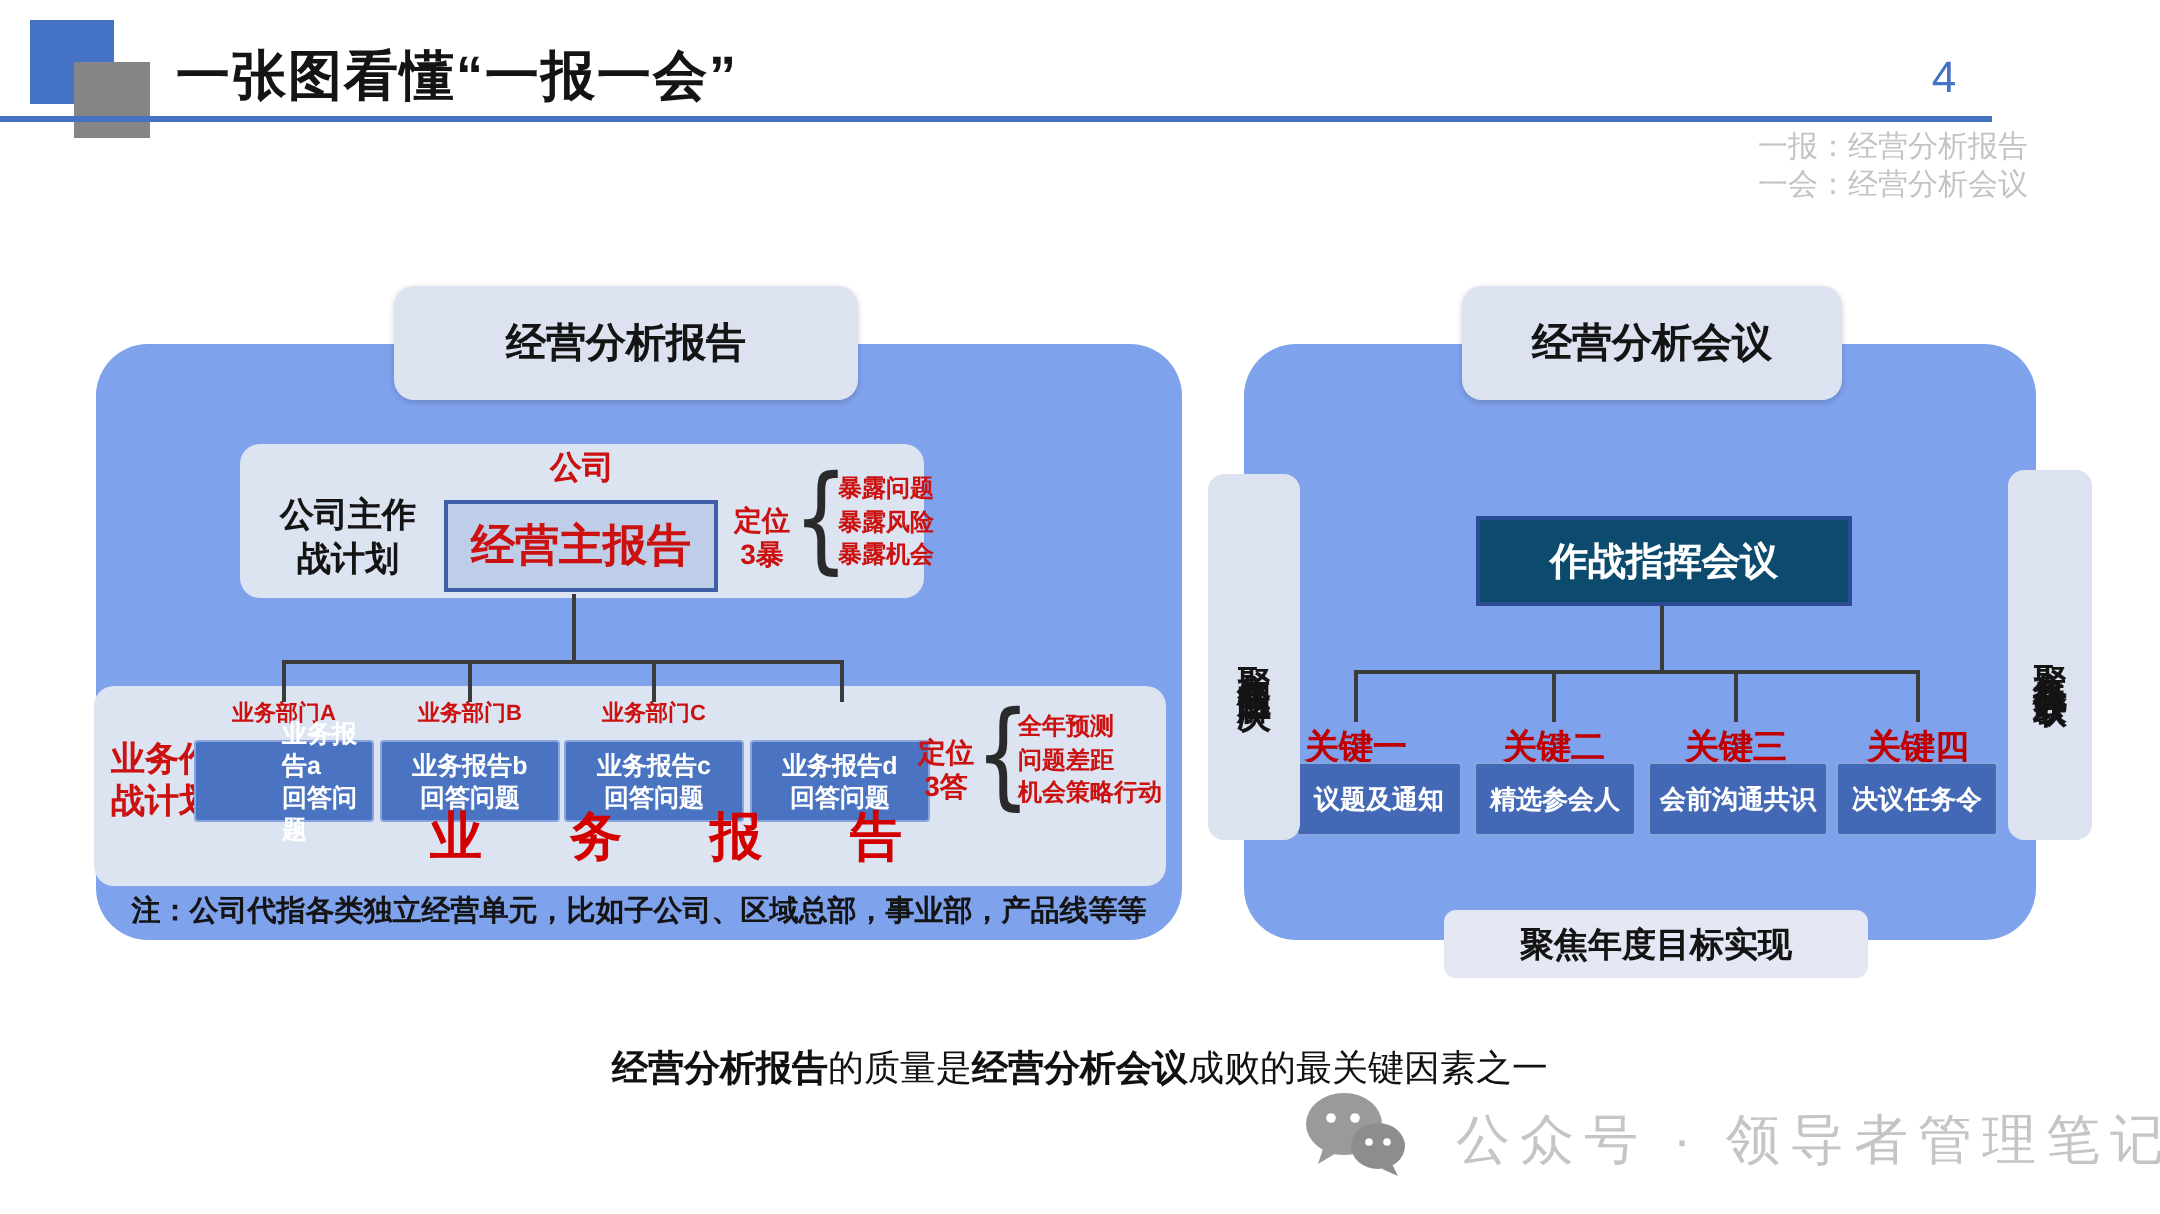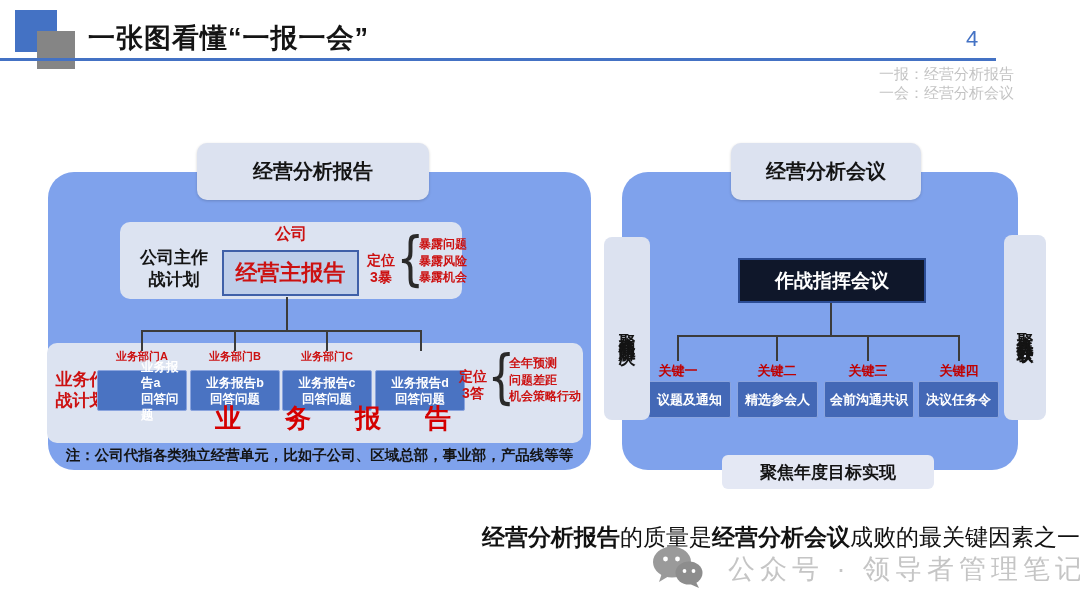--- a/index.html
+++ b/index.html
@@ -47,30 +47,30 @@
   .panel-note { position: absolute; left: 48px; top: 446px; width: 543px; text-align: center; font-size: 14.5px; font-weight: 600; color: #141414; z-index: 3; }
 
   
   .conn { position: absolute; background: #3b3b3b; z-index: 5; }
 
   
   .vbar { position: absolute; background: #DCE2F0; border-radius: 8px; display: flex; align-items: center; justify-content: center;
           writing-mode: vertical-rl; font-size: 17px; font-weight: 700; color: #141414; letter-spacing: 3px; z-index: 6; }
   .vbar-left  { left: 604px; top: 237px; width: 46px; height: 183px; }
   .vbar-right { left: 1004px; top: 235px; width: 42px; height: 185px; }
-  .command-box { position: absolute; left: 738px; top: 258px; width: 188px; height: 45px; background: #0f172a; border: 2px solid #2B4C94;
+  .command-box { position: absolute; left: 738px; top: 258px; width: 188px; height: 45px; background: #0c4a6e; border: 2px solid #2B4C94;
                  display: flex; align-items: center; justify-content: center; color: #fff; font-size: 19px; font-weight: 700; z-index: 4; }
-  .key-label { position: absolute; top: 362px; width: 84px; text-align: center; font-size: 13px; font-weight: 700; color: #C00000; z-index: 4; }
+  .key-label { position: absolute; top: 362px; width: 84px; text-align: center; font-size: 17px; font-weight: 700; color: #C00000; z-index: 4; }
   .key-box { position: absolute; top: 381px; height: 37px; background: #4368B6; border: 1px solid #8AA4DE; border-radius: 2px;
              display: flex; align-items: center; justify-content: center; color: #fff; font-size: 13px; font-weight: 700; z-index: 4; white-space: nowrap; }
   .goal-box { position: absolute; left: 722px; top: 455px; width: 212px; height: 34px; background: #E4E8F4; border-radius: 6px;
               display: flex; align-items: center; justify-content: center; font-size: 17px; font-weight: 700; color: #141414; z-index: 6; }
 
   
-  .statement { position: absolute; left: 0; top: 522px; width: 1080px; text-align: right; font-size: 23px; color: #111; font-weight: 500; }
+  .statement { position: absolute; left: 0; top: 522px; width: 1080px; text-align: center; font-size: 18px; color: #111; font-weight: 500; }
   .statement b { font-weight: 700; }
   .watermark { position: absolute; left: 652px; top: 545px; display: flex; align-items: center; gap: 24px; }
   .watermark-text { font-size: 27px; color: #C5C5C5; letter-spacing: 5px; white-space: nowrap; }
 </style>
 </head>
 <body>
 
 <div class="slide">
 
   <div class="logo-blue"></div>

